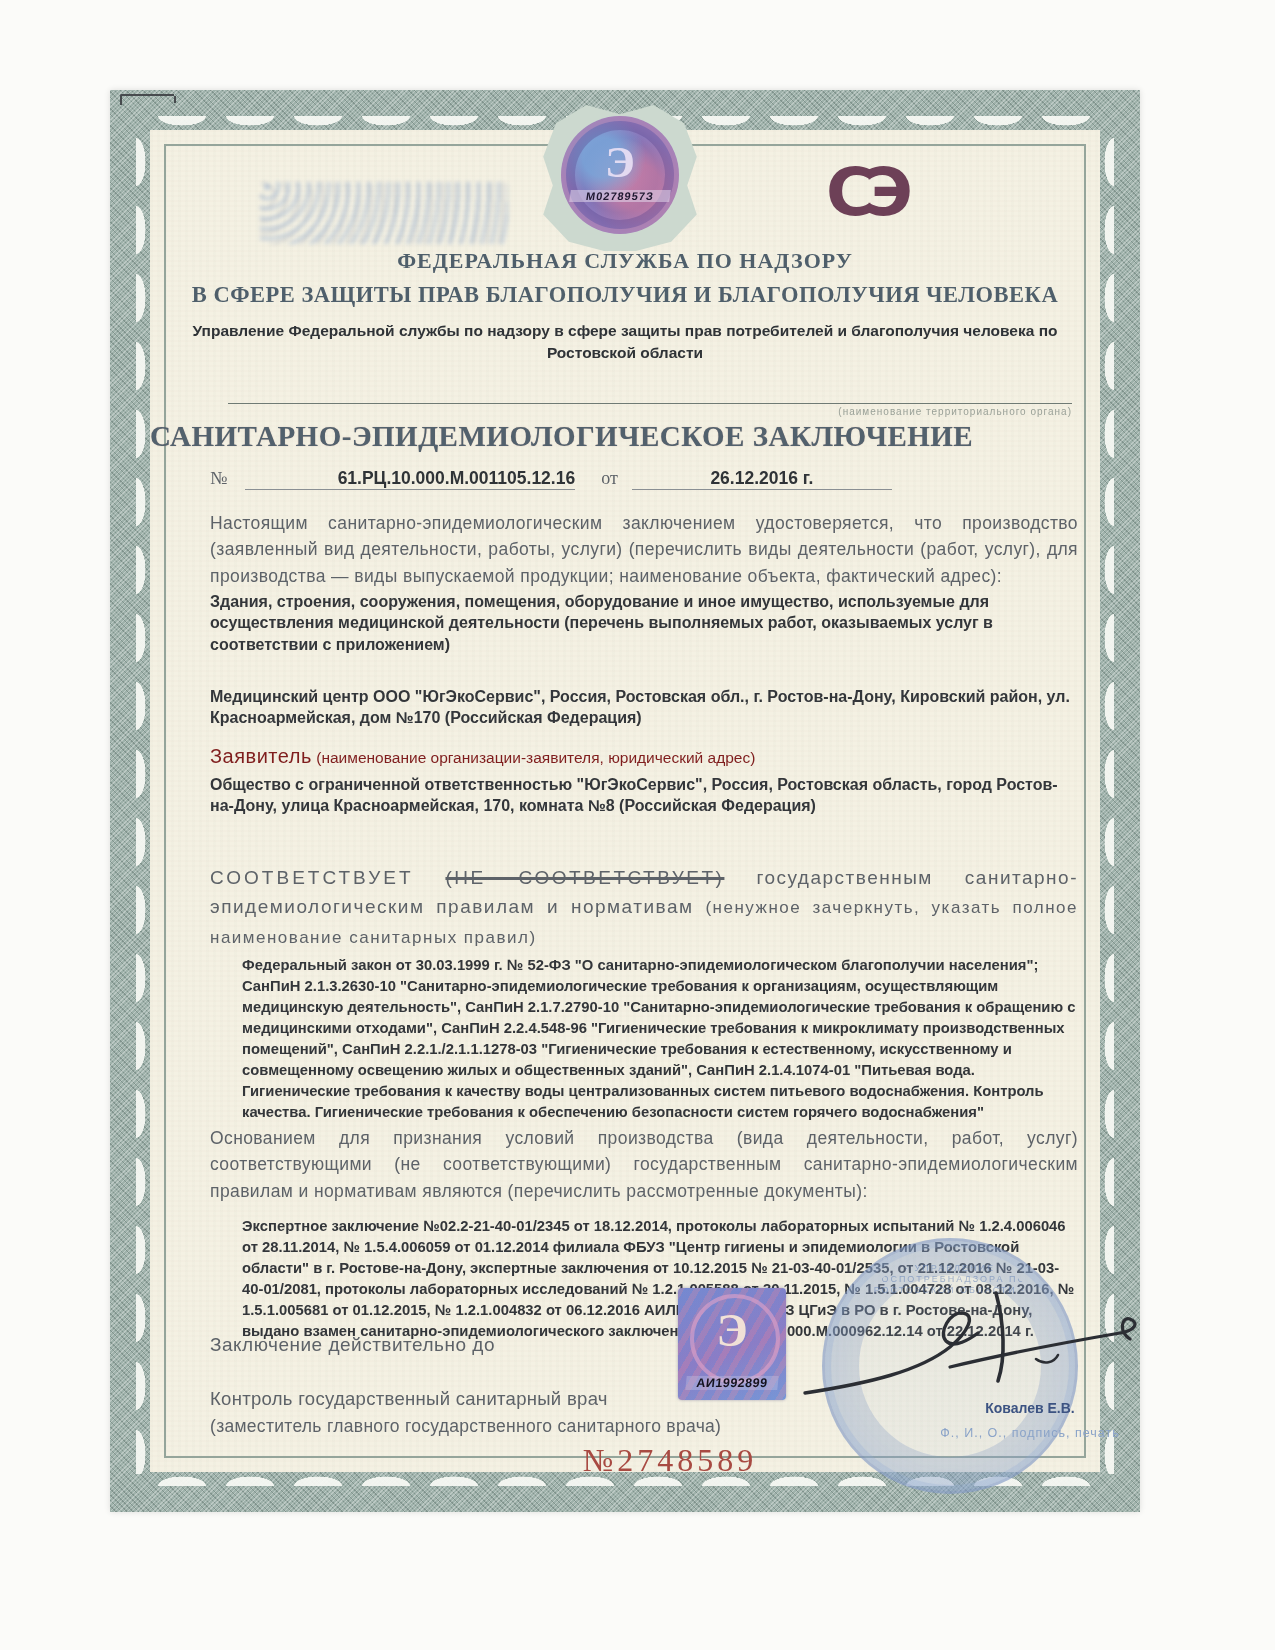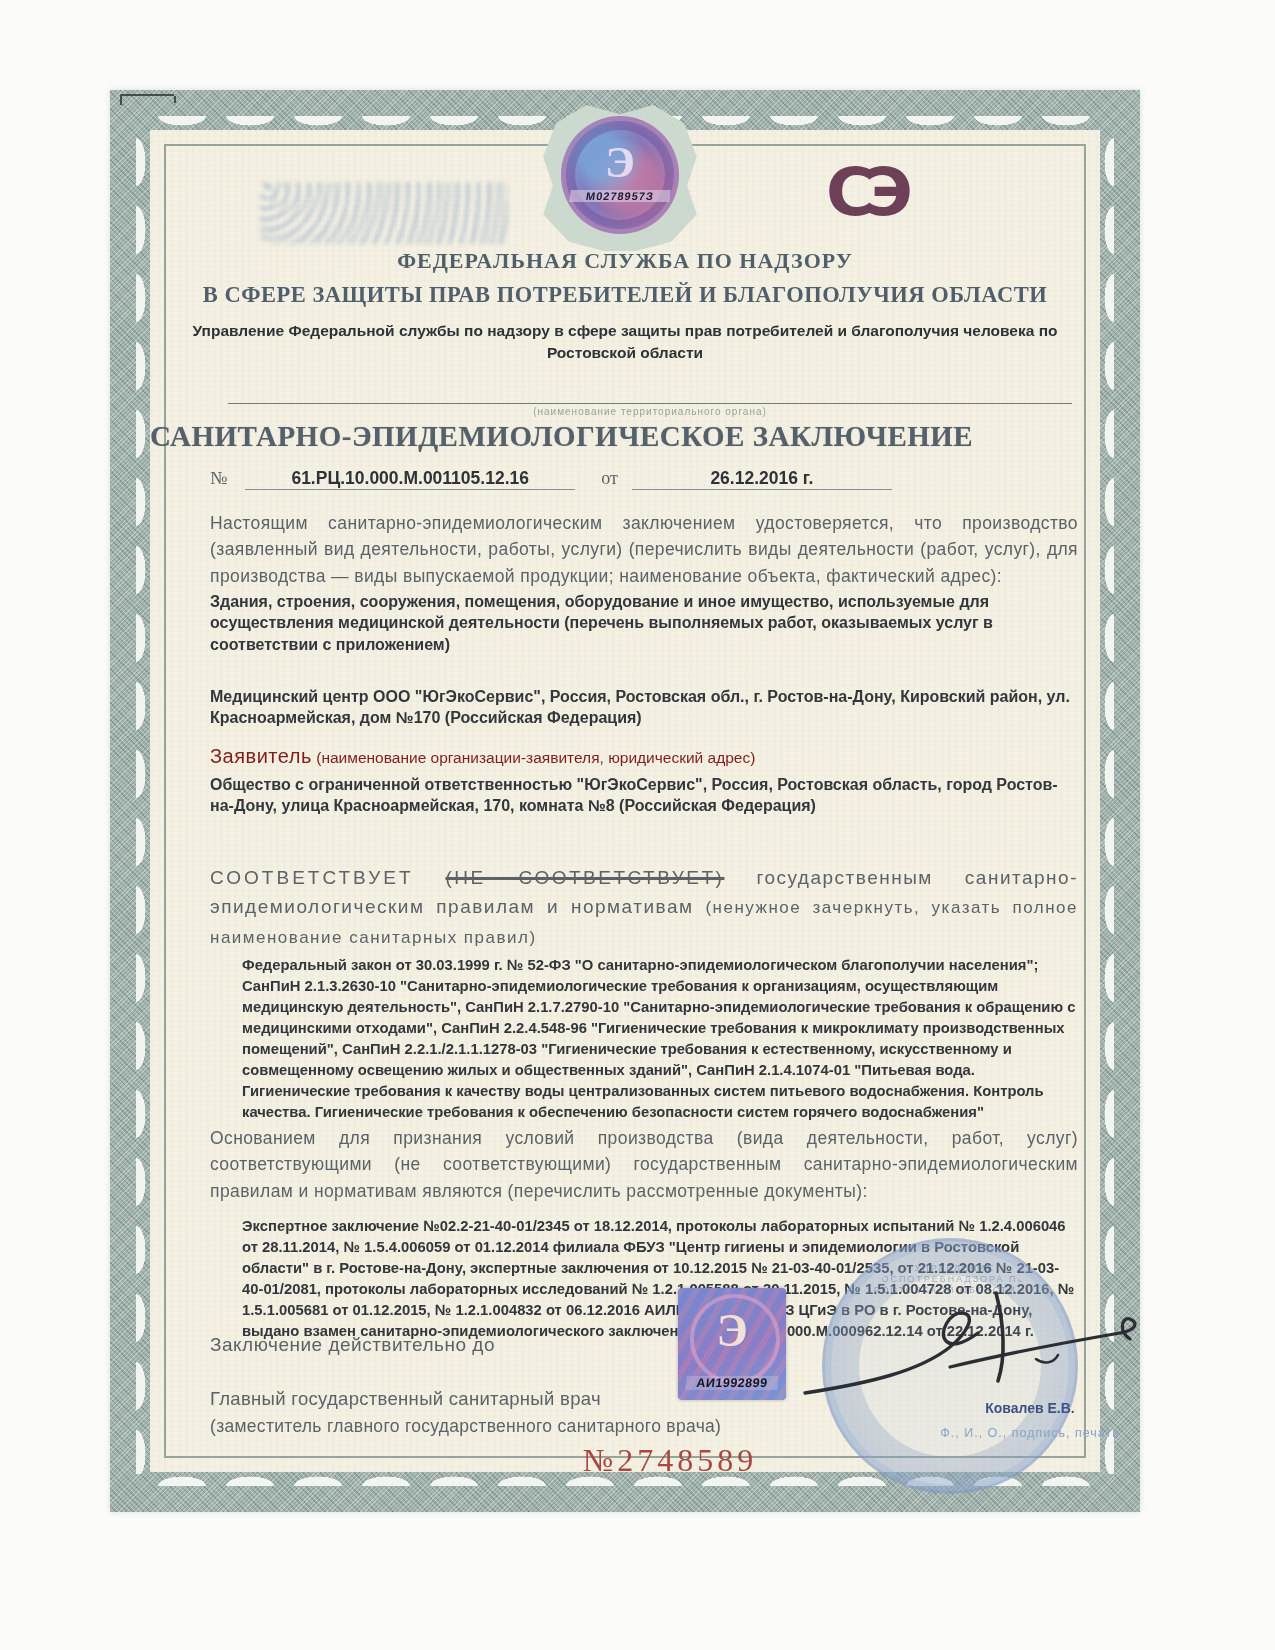--- a/index.html
+++ b/index.html
@@ -83,32 +83,32 @@
     font-family:"DejaVu Sans",sans-serif;}
 
   
   .agency1,.agency2{position:absolute;left:60px;right:60px;text-align:center;
     font-family:"Liberation Serif","DejaVu Serif",serif;font-weight:700;color:#4f5f6b;}
   .agency1{top:158px;font-size:22px;letter-spacing:1px;}
   .agency2{top:192px;font-size:22.5px;letter-spacing:.5px;}
   .department{position:absolute;left:80px;right:80px;top:230px;text-align:center;
     font-size:15.5px;font-weight:700;color:#2f3337;line-height:1.45;}
   .hrule{position:absolute;left:118px;right:68px;top:313px;border-top:1.5px solid #6f7a74;}
-  .org-caption{position:absolute;left:118px;right:68px;top:316px;text-align:center;
+  .org-caption{position:absolute;left:118px;right:68px;top:316px;text-align:right;
     font-size:10px;color:#9aa198;letter-spacing:1px;}
   .doc-title{position:absolute;left:40px;right:40px;top:330px;text-align:left;
     font-family:"Liberation Serif","DejaVu Serif",serif;font-weight:900;font-size:29px;
     color:#52616d;letter-spacing:.5px;text-shadow:0 0 1px rgba(120,60,60,.35);}
 
   .num-row{position:absolute;left:100px;right:70px;top:378px;height:30px;
     color:#5d6268;font-size:18px;}
   .num-row .lbl{font-family:"Liberation Serif",serif;color:#5d6268;}
   .num-field{display:inline-block;border-bottom:1px solid #8a8f93;text-align:center;
     font-weight:700;color:#2f3337;font-size:17.5px;}
-  .nf1{width:330px;margin-left:18px;}
+  .nf1{width:330px;margin-left:18px;text-align:right;}
   .nf2{width:260px;margin-left:14px;}
   .num-row .ot{margin-left:26px;font-family:"Liberation Serif",serif;}
 
   
   .flow{position:absolute;left:100px;top:420px;width:868px;}
   .form-text{color:#5d6268;font-size:17.5px;line-height:1.5;text-align:justify;letter-spacing:.4px;}
   .typed{color:#33363a;font-weight:700;font-size:16px;line-height:1.35;text-align:left;}
   .applicant-line{margin-top:16px;color:#7f1d1d;}
   .applicant-line .big{font-size:20px;letter-spacing:.5px;}
   .applicant-line .cap{font-size:15.5px;}
@@ -169,21 +169,21 @@
   <div class="blur-pattern"></div>
   <div class="holo-top">
     <div class="octa"></div>
     <div class="disc"></div>
     <div class="glyph">Э</div>
     <div class="num">М0278957З</div>
   </div>
   <div class="se-logo">СЭ</div>
 
   <div class="agency1">ФЕДЕРАЛЬНАЯ СЛУЖБА ПО НАДЗОРУ</div>
-  <div class="agency2">В СФЕРЕ ЗАЩИТЫ ПРАВ ПОТРЕБИТЕЛЕЙ И БЛАГОПОЛУЧИЯ ОБЛАСТИ</div>
+  <div class="agency2">В СФЕРЕ ЗАЩИТЫ ПРАВ БЛАГОПОЛУЧИЯ И БЛАГОПОЛУЧИЯ ЧЕЛОВЕКА</div>
   <div class="department">Управление Федеральной службы по надзору в сфере защиты прав потребителей и благополучия человека по Ростовской области</div>
   <div class="hrule"></div>
   <div class="org-caption">(наименование территориального органа)</div>
   <div class="doc-title">САНИТАРНО-ЭПИДЕМИОЛОГИЧЕСКОЕ ЗАКЛЮЧЕНИЕ</div>
 
   <div class="num-row">
     <span class="lbl">№</span><span class="num-field nf1">61.РЦ.10.000.М.001105.12.16</span><span class="ot">от</span><span class="num-field nf2">26.12.2016 г.</span>
   </div>
 
   <div class="flow">
@@ -207,21 +207,21 @@
     <div class="form-text basis">Основанием для признания условий производства (вида деятельности, работ, услуг) соответствующими (не соответствующими) государственным санитарно-эпидемиологическим правилам и нормативам являются (перечислить рассмотренные документы):</div>
     <div class="typed small-typed docs">Экспертное заключение №02.2-21-40-01/2345 от 18.12.2014, протоколы лабораторных испытаний № 1.2.4.006046 от 28.11.2014, № 1.5.4.006059 от 01.12.2014 филиала ФБУЗ "Центр гигиены и эпидемиологии в Ростовской области" в г. Ростове-на-Дону, экспертные заключения от 10.12.2015 № 21-03-40-01/2535, от 21.12.2016 № 21-03-40-01/2081, протоколы лабораторных исследований № 1.2.1.005588 от 30.11.2015, № 1.5.1.004728 от 08.12.2016, № 1.5.1.005681 от 01.12.2015, № 1.2.1.004832 от 06.12.2016 АИЛЦ филиал ФБУЗ ЦГиЭ в РО в г. Ростове-на-Дону, выдано взамен санитарно-эпидемиологического заключения № 61.РЦ.10.000.М.000962.12.14 от 22.12.2014 г.</div>
   </div>
 
   <div class="holo-bottom">
     <div class="ring"></div>
     <div class="glyph">Э</div>
     <div class="num">АИ1992899</div>
   </div>
   <div class="valid-until">Заключение действительно до</div>
-  <div class="chief1">Главный государственный санитарный врач</div>
+  <div class="chief1">Контроль государственный санитарный врач</div>
   <div class="chief2">(заместитель главного государственного санитарного врача)</div>
 
   <div class="seal">
     <div class="arc-text">· УПРАВЛЕНИЕ РОСПОТРЕБНАДЗОРА ПО РОСТОВСКОЙ ОБЛАСТИ ·</div>
   </div>
   <svg class="signature" viewBox="0 0 350 140">
     <path d="M5 118 C 70 108, 120 96, 150 72 C 168 57, 176 40, 163 38 C 150 36, 138 58, 146 66 C 154 74, 170 64, 178 58" fill="none" stroke="#2b2e34" stroke-width="3.4" stroke-linecap="round"></path>
     <path d="M196 18 C 204 48, 206 82, 198 106" fill="none" stroke="#2b2e34" stroke-width="3.6" stroke-linecap="round"></path>
     <path d="M150 92 C 200 80, 250 70, 320 58 C 334 56, 340 48, 330 44 C 322 41, 318 56, 330 64" fill="none" stroke="#2b2e34" stroke-width="3.2" stroke-linecap="round"></path>
     <path d="M236 84 C 244 90, 254 88, 258 80" fill="none" stroke="#2b2e34" stroke-width="2.6" stroke-linecap="round"></path>

